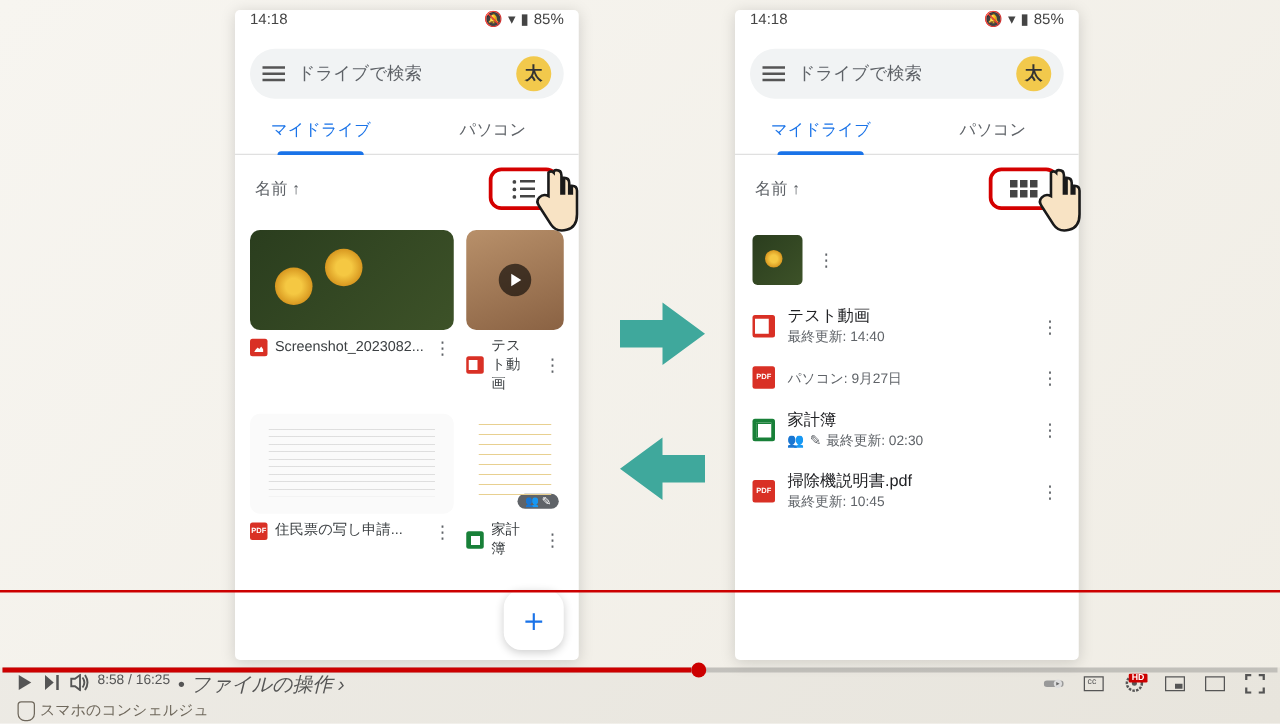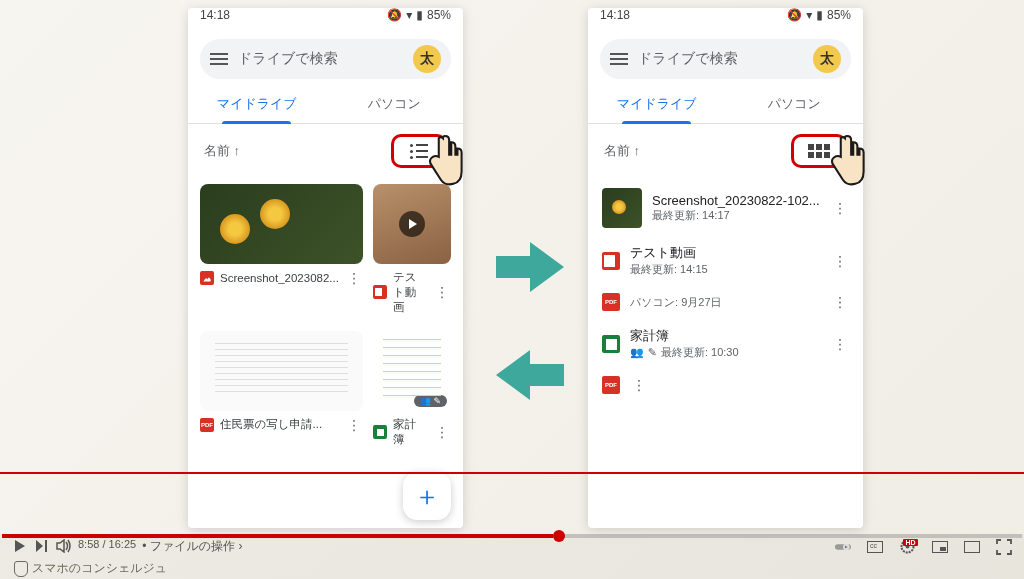--- a/index.html
+++ b/index.html
@@ -140,21 +140,21 @@
 }
 .progress-fill { position:absolute; left:0; top:0; bottom:0; width:54%; background:#cc0000; }
 .progress-dot { position:absolute; left:54%; top:-4px; width:12px; height:12px; border-radius:50%; background:#cc0000; }
 .controls {
   flex:1; display:flex; align-items:flex-start; padding: 0 12px; gap:6px;
   color:#555; font-size:12px;
 }
 .pbtn { width:16px; height:16px; display:flex; align-items:center; justify-content:center; }
 .controls .spacer { flex:1; }
 .time { font-size:11px; color:#555; }
-.chapter { font-size:12px; color:#555; }
+.chapter { font-size:16px; color:#555;font-style:italic; }
 .watermark {
   position:absolute; left:14px; bottom:2px; font-size:12px; color:#6f685c;
   display:flex; align-items:center; gap:4px;
 }
 .watermark .shield { width:14px; height:16px; border:1.5px solid #6f685c; border-radius:3px 3px 6px 6px; }
 .hd-badge { background:#c00; color:#fff; font-size:7px; font-weight:bold; padding:0 2px; border-radius:1px; position:absolute; margin-left:6px; margin-top:-9px; }
 .ctrl-right { display:flex; gap:16px; align-items:center; }
 .box-icon { width:16px; height:12px; border:1.5px solid #555; }
 .gear-svg { width:17px; height:17px; position:relative; }
 </style>
@@ -283,55 +283,55 @@
             <span></span>
             <span></span>
             <span></span>
             <span></span>
         </div>
       </div>
     </div>
     <div class="list-area">
       <div class="lrow">
         <div class="lthumb lthumb-flowers"></div>
-        <div class="linfo">
-          <div class="ltitle">Screenshot_20230822-102...</div>
-          <div class="lsub">最終更新: 14:17</div>
-        </div>
         <div class="more-v">⋮</div>
       </div>
       <div class="lrow">
         <div class="lft ft-vid"></div>
         <div class="linfo">
           <div class="ltitle">テスト動画</div>
-          <div class="lsub">最終更新: 14:15</div>
+          <div class="lsub">最終更新: 14:40</div>
         </div>
         <div class="more-v">⋮</div>
       </div>
       <div class="lrow">
         <div class="lft ft-pdf">PDF</div>
         <div class="linfo">
           <div class="lsub">パソコン: 9月27日</div>
         </div>
         <div class="more-v">⋮</div>
       </div>
       <div class="lrow">
         <div class="lft ft-sheet"></div>
         <div class="linfo">
           <div class="ltitle">家計簿</div>
           <div class="lsub">
               <span>👥</span>
               <span>✎</span>
-              <span>最終更新: 10:30</span>
+              <span>最終更新: 02:30</span>
             </div>
         </div>
         <div class="more-v">⋮</div>
       </div>
       <div class="lrow">
         <div class="lft ft-pdf">PDF</div>
+        <div class="linfo">
+          <div class="ltitle">掃除機説明書.pdf</div>
+          <div class="lsub">最終更新: 10:45</div>
+        </div>
         <div class="more-v">⋮</div>
       </div>
     </div>
   </div>
 
   <div class="hand hand-left">
     <svg viewBox="0 0 40 52">
         <path d="M18 4 Q16 2 14 4 L14 22 Q10 20 7 23 Q4 26 7 30 L16 44 Q20 50 28 48 Q36 46 36 36 L36 18 Q36 14 32 14 L32 20 L30 20 L30 12 Q30 8 26 8 L26 20 L24 20 L24 6 Q24 2 20 2 Q18 2 18 4 Z" fill="#f8e3c4" stroke="#1a1a1a" stroke-width="2"></path>
       </svg>
   </div>

